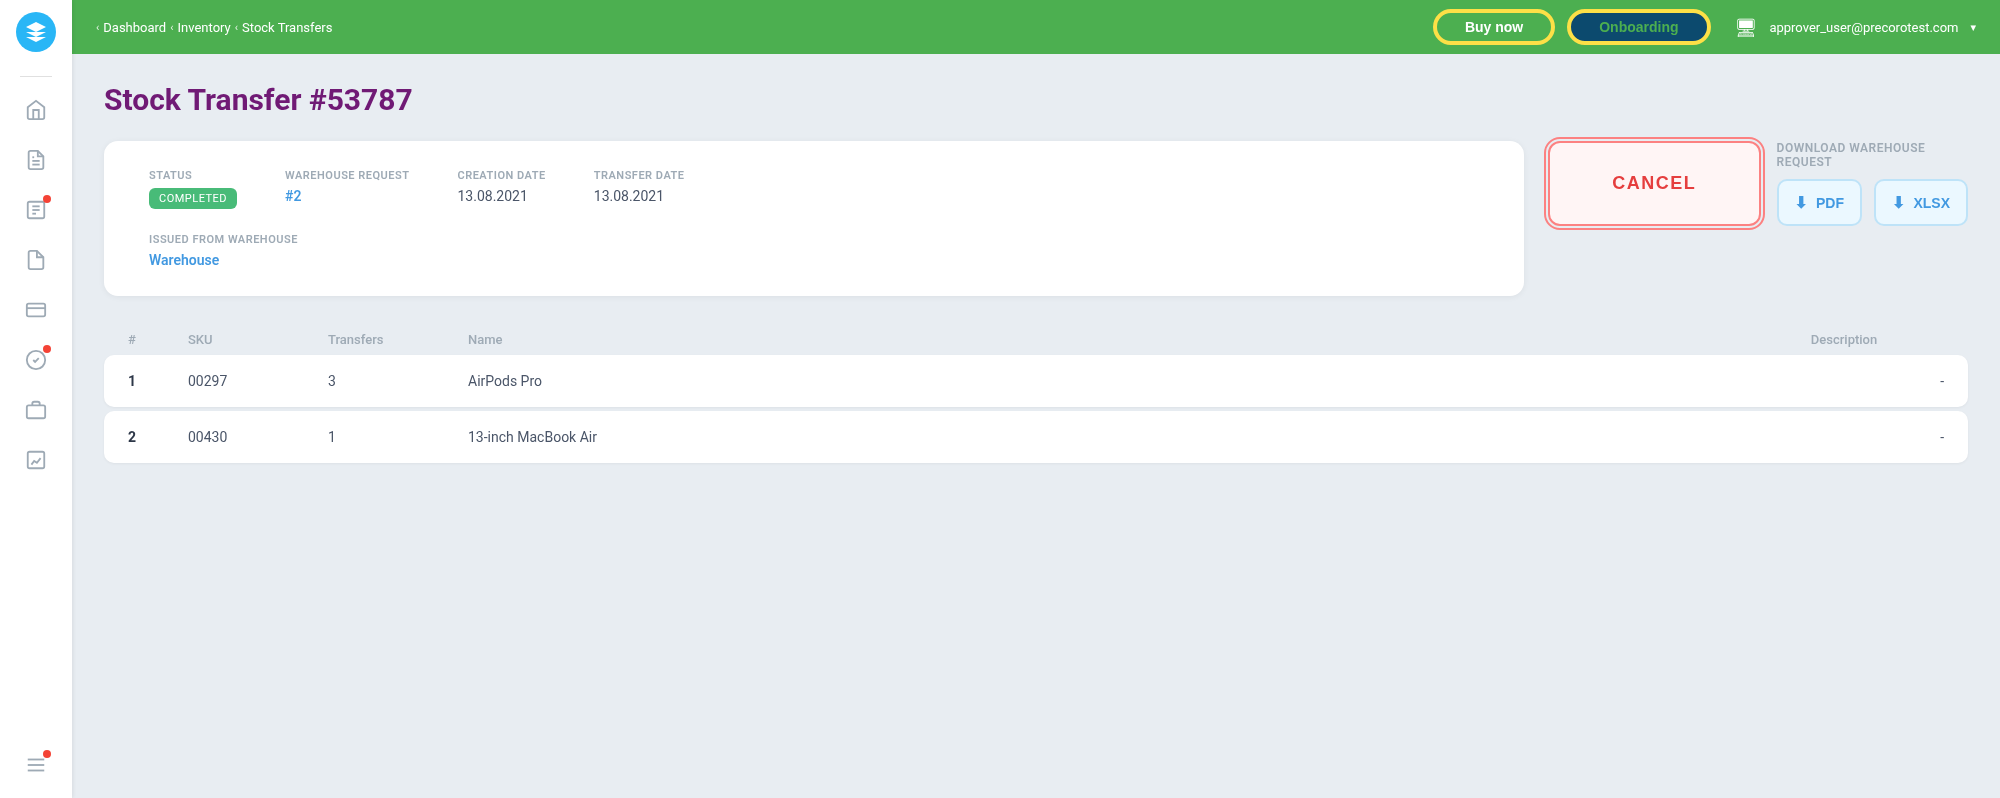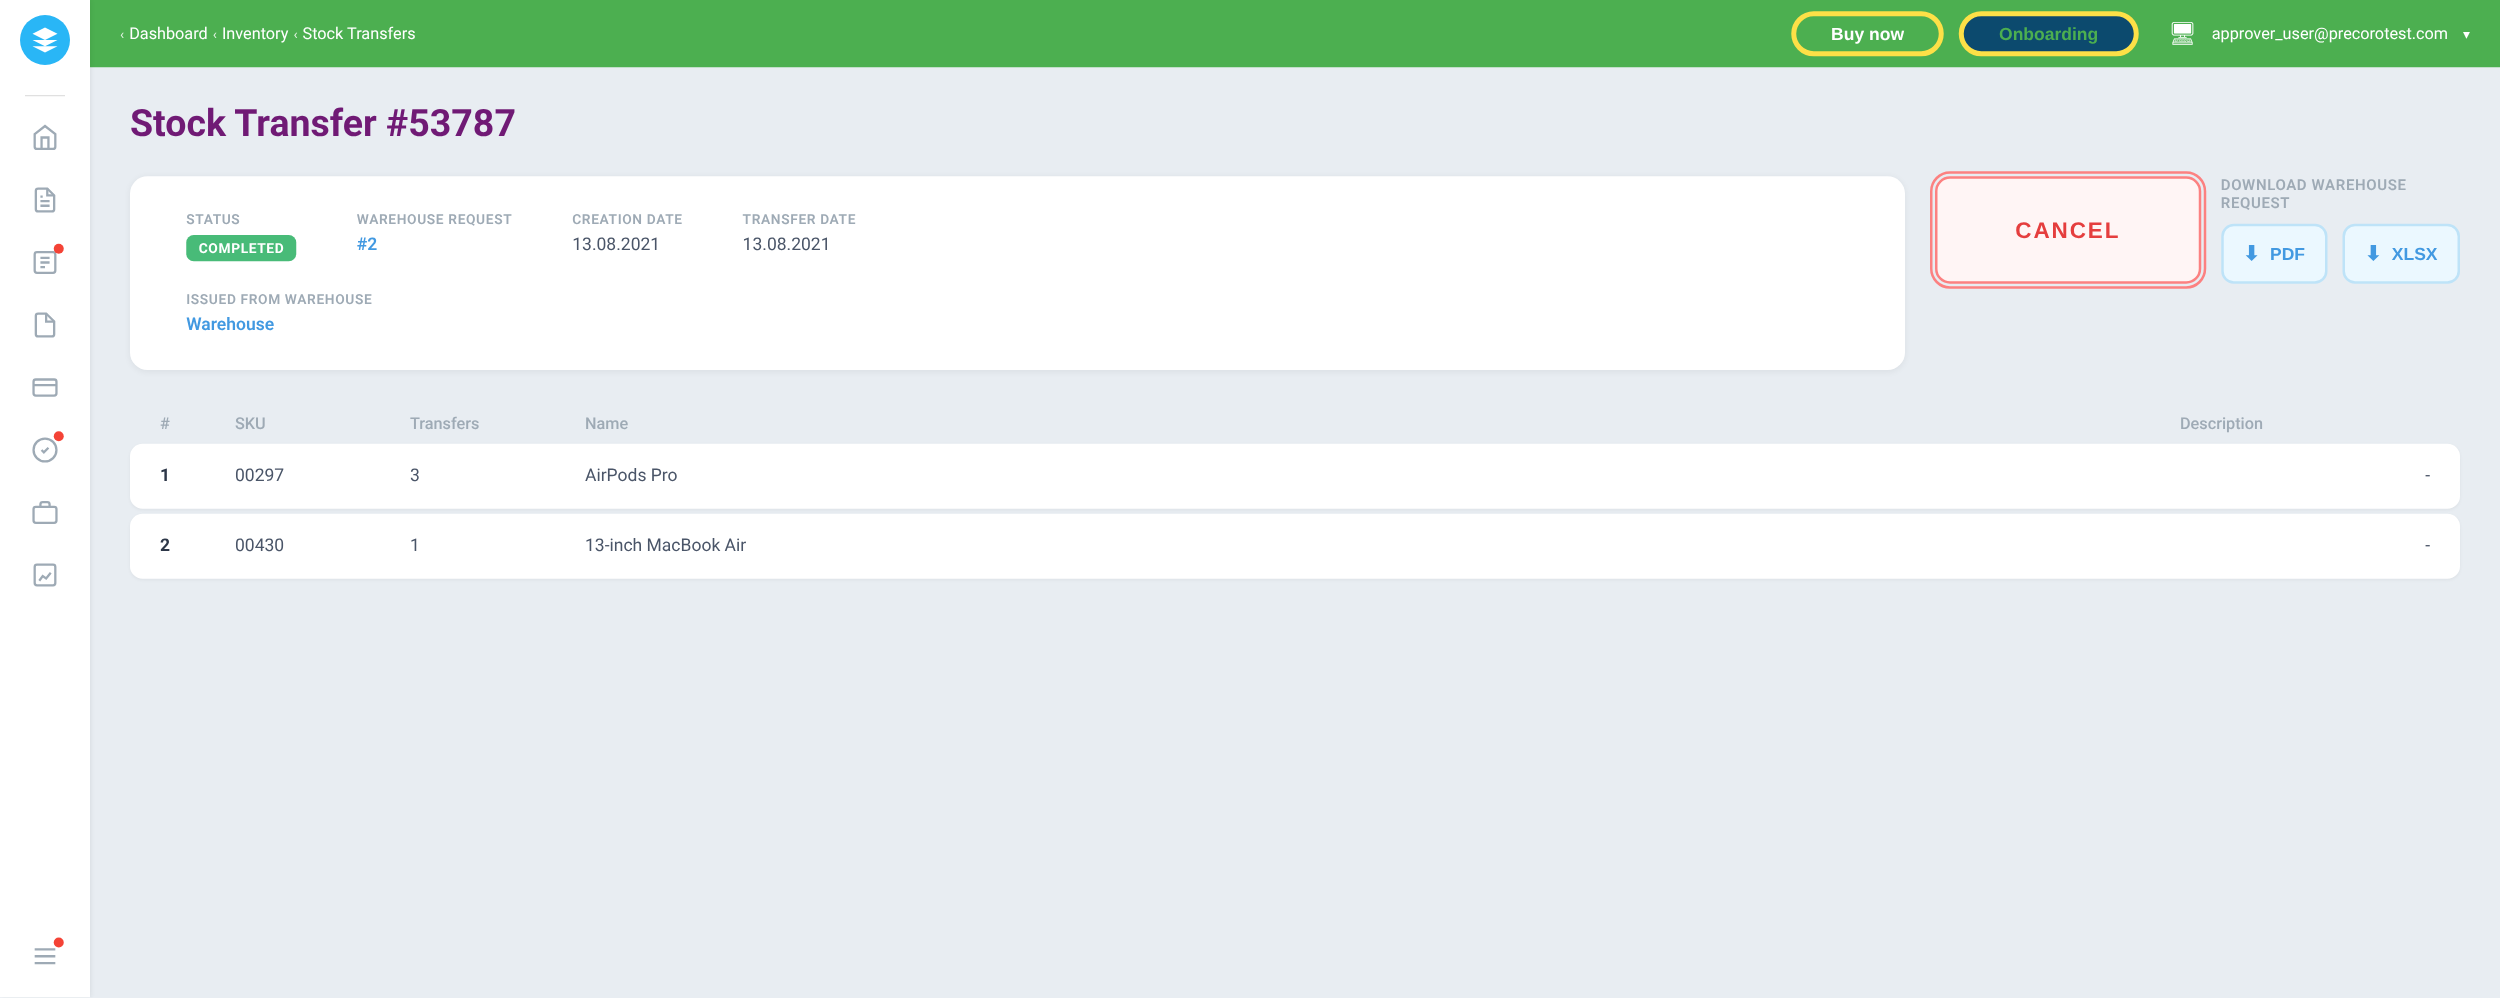--- a/index.html
+++ b/index.html
@@ -106,21 +106,21 @@
       color: #9eaab5;
       text-transform: uppercase;
       letter-spacing: 0.5px;
     }
     .info-value { font-size: 14px; color: #4a5568; }
     .info-value.link { color: #4299e1; font-weight: 600; cursor: pointer; }
     .status-badge {
       background: #48bb78;
       color: #fff;
       font-size: 11px;
-      font-weight: 700;
+      font-weight: 400;
       padding: 4px 10px;
       border-radius: 6px;
       text-transform: uppercase;
       letter-spacing: 0.5px;
       display: inline-block;
     }
     .info-row2 { display: flex; gap: 48px; }
 
     
     .right-panel { width: 420px; display: flex; flex-direction: row; gap: 16px; flex-shrink: 0; }
@@ -351,21 +351,21 @@
         </div>
       </div>
     </div>
 
     <div class="table-container">
       <div class="table-header">
         <span>#</span>
         <span>SKU</span>
         <span>Transfers</span>
         <span>Name</span>
-        <span style="text-align:left;">Description</span>
+        <span style="text-align:center;">Description</span>
       </div>
       <div class="table-body">
         <div class="table-row">
           <span class="row-num">1</span>
           <span>00297</span>
           <span>3</span>
           <span>AirPods Pro</span>
           <span style="text-align:right;">-</span>
         </div>
         <div class="table-row">

